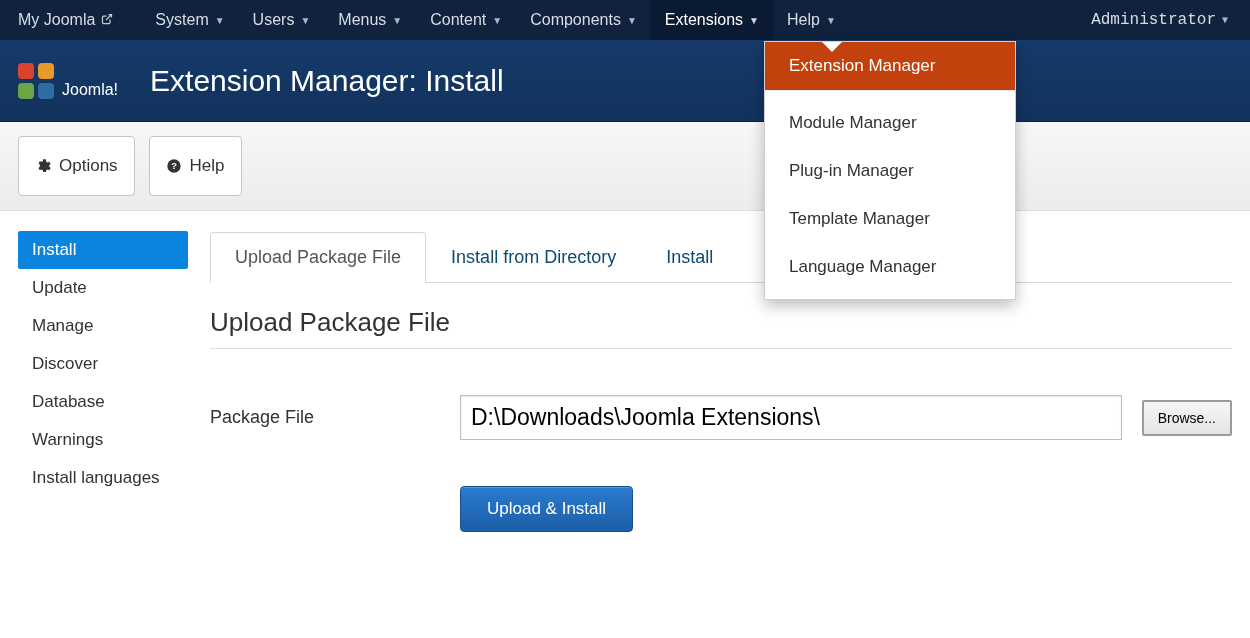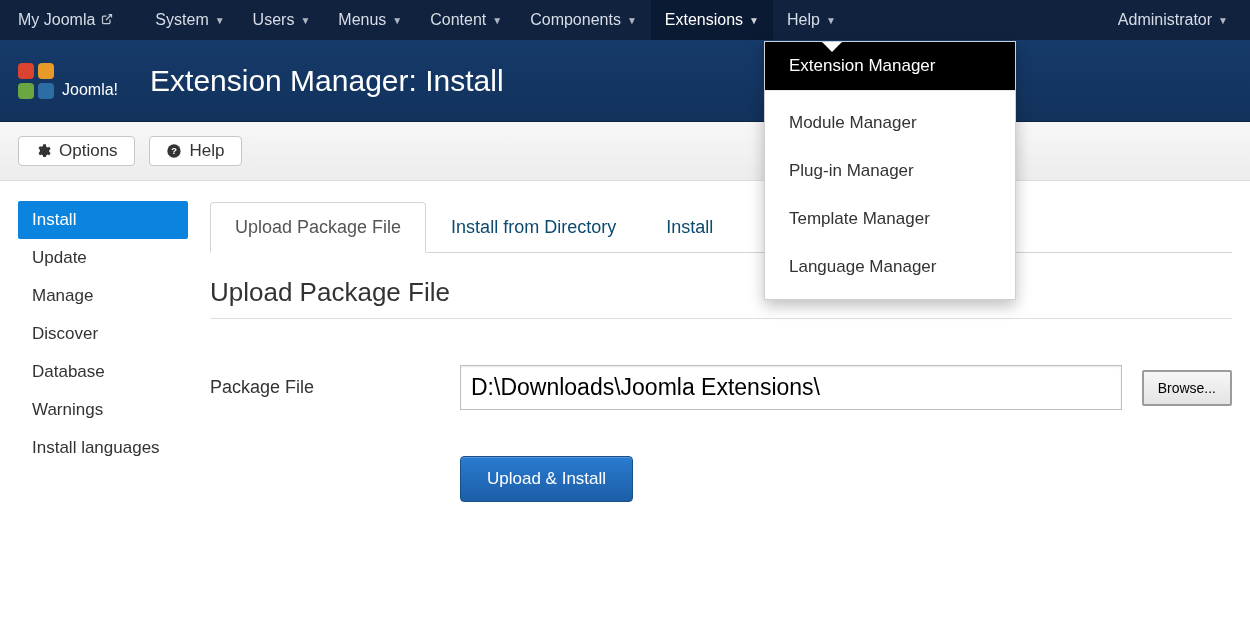--- a/index.html
+++ b/index.html
@@ -5,42 +5,42 @@
   * { box-sizing: border-box; }
   html, body { margin:0; padding:0; width:1250px; height:638px; font-family: Arial, Helvetica, sans-serif; font-size:16px; color:#333; }
   
   .navbar { background:#10223e; color:#d7dde6; height:40px; display:flex; align-items:center; padding:0 18px; font-size:16px; position:relative; z-index:10; }
   .navbar .brand { margin-right:28px; cursor:pointer; display:flex; align-items:center; gap:6px; }
   .navbar .brand .ext-ic { font-size:12px; opacity:.9; }
   .navbar .menu { display:flex; flex:1; }
   .navbar .menu-item { padding:12px 14px; height:40px; display:flex; align-items:center; cursor:pointer; gap:6px;}
   .navbar .menu-item.active { background:#0b1a33; color:#fff; }
   .navbar .caret { font-size:10px; opacity:.8; }
-  .navbar .right { margin-left:auto; padding:0 4px; cursor:pointer; display:flex; align-items:center; gap:6px;}
+  .navbar .right { margin-left:auto; padding:0 4px; cursor:pointer; display:flex; align-items:center; gap:6px;font-family:Liberation Mono, monospace;}
   
   .dropdown { position:absolute; top:41px; left:764px; width:252px; background:#fff; box-shadow:0 6px 14px rgba(0,0,0,.25); border:1px solid #d0d0d0; z-index:50; overflow:hidden; }
   .dd-caret { position:absolute; top:-7px; left:60px; width:14px; height:14px; background:#fff; border-left:1px solid #d0d0d0; border-top:1px solid #d0d0d0; transform:rotate(45deg); }
   .dropdown .dd-item { padding:14px 24px; font-size:17px; color:#333; cursor:pointer; }
-  .dropdown .dd-item.hl { background:#000000; color:#fff; }
+  .dropdown .dd-item.hl { background:#c2410c; color:#fff; }
   .dropdown .dd-sep { height:1px; background:#e8e8e8; margin:0;}
   .dropdown .dd-gap { height:8px; }
   
   .pageheader { background: linear-gradient(#163a6a, #12325c); color:#fff; height:82px; display:flex; align-items:center; padding:0 18px; border-bottom:1px solid #0d2443;}
   .pageheader .jlogo { display:flex; align-items:flex-end; gap:8px; margin-right:32px;}
   .jlogo .mark { width:36px; height:36px; position:relative; }
   .jlogo .mark span { position:absolute; width:16px; height:16px; border-radius:4px; }
   .jl-r { background:#d9432f; top:0; left:0; }
   .jl-o { background:#e79a27; top:0; right:0; }
   .jl-g { background:#6aa641; bottom:0; left:0; }
   .jl-b { background:#2e6da4; bottom:0; right:0; }
   .jlogo .txtwrap { display:flex; align-items:baseline; }
   .pageheader h1 { font-size:30px; font-weight:400; margin:0; }
   
   .toolbar { background:linear-gradient(#f7f7f7,#ececec); border-bottom:1px solid #ddd; padding:14px 18px; display:flex; gap:14px;}
-  .toolbar button { background:#fff; border:1px solid #c6c6c6; border-radius:4px; padding:4px 16px; font-size:17px; cursor:pointer; display:flex; align-items:center; gap:8px; color:#333;}
+  .toolbar button { background:#fff; border:1px solid #c6c6c6; border-radius:4px; padding:19px 16px; font-size:17px; cursor:pointer; display:flex; align-items:center; gap:8px; color:#333;}
   .ico { display:inline-flex; }
   
   .body { display:flex; padding:20px 18px; gap:22px; align-items:flex-start; background:#fff;}
   .sidebar { width:170px; display:flex; flex-direction:column; }
   .sidebar a { display:block; padding:9px 14px; font-size:17px; color:#333; text-decoration:none; cursor:pointer; border-radius:2px;}
   .sidebar a.active { background:#0b84e0; color:#fff; }
   .main { flex:1; }
   
   .tabs { display:flex; border-bottom:1px solid #d5d5d5; }
   .tabs .tab { padding:14px 24px; font-size:18px; color:#0c4a6e; cursor:pointer; border:1px solid transparent; position:relative; top:1px;}

